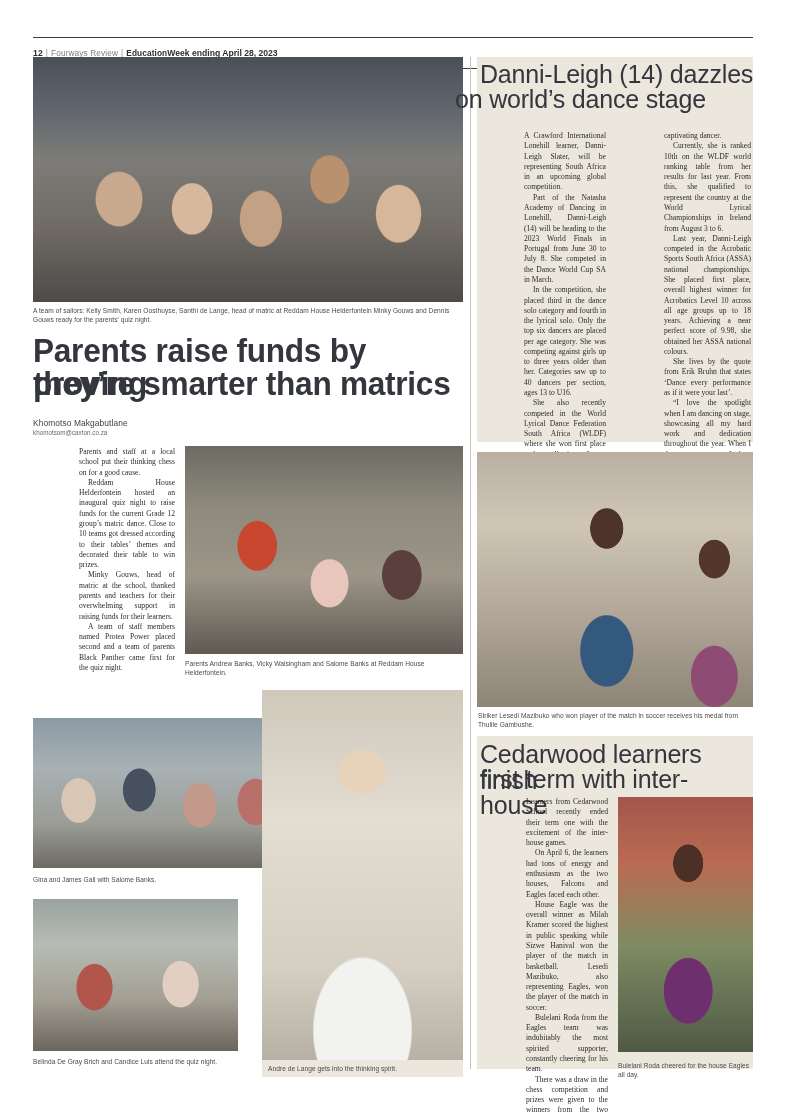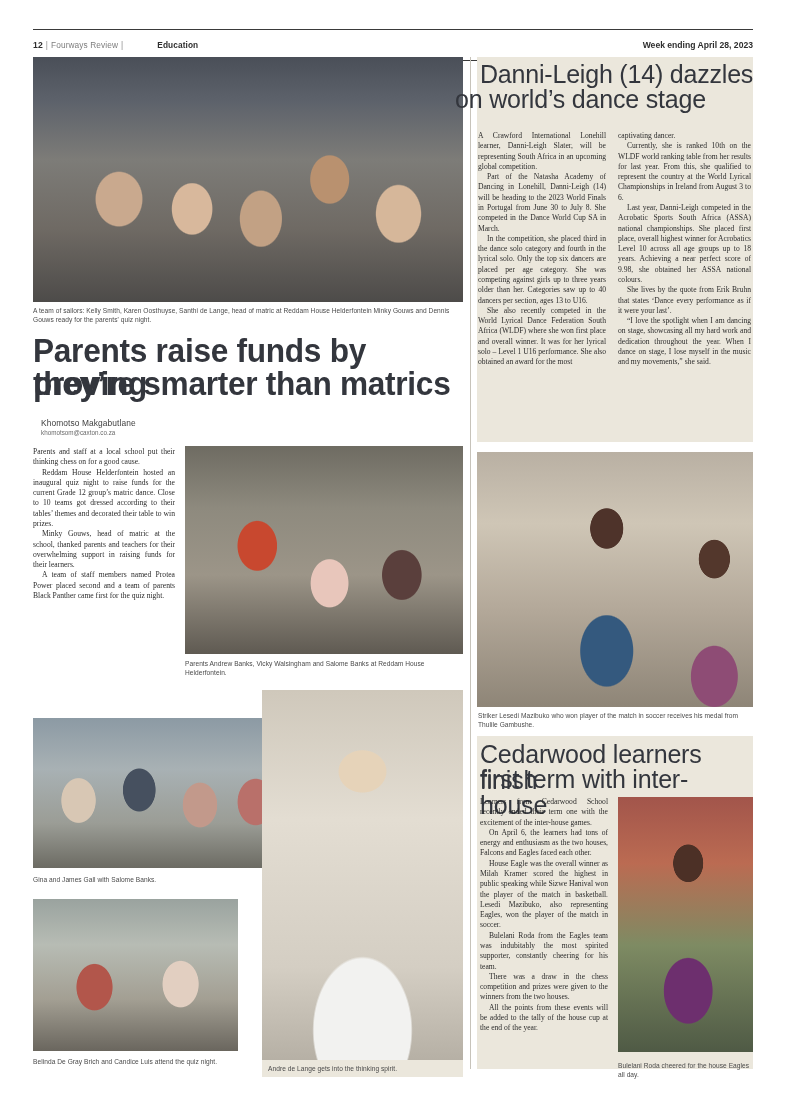--- a/index.html
+++ b/index.html
@@ -13,42 +13,42 @@
     position: relative;
     width: 786px;
     height: 1113px;
     background: #ffffff;
     overflow: hidden;
   }
 
   
   .masthead {
     position: absolute;
-    left: 33px; top: 29px;
+    left: 33px; top: 37px;
     width: 720px;
     height: 32px;
     border-top: 1.4px solid #3a3a3a;
     border-bottom: 1.4px solid #3a3a3a;
     display: flex;
     align-items: center;
-    justify-content: space-between;
+    justify-content: flex-start;
   }
   .masthead-left {
     font-size: 8.3px;
     letter-spacing: 0.1px;
     color: #3a3a3a;
     white-space: nowrap;
     display: flex;
     align-items: baseline;
     gap: 3px;
   }
   .mh-page { font-weight: bold; font-size: 8.6px; color: #2e2e2e; }
   .mh-sep { color: #8d8d8d; font-weight: normal; }
   .mh-pub { color: #7d7d7d; font-weight: normal; }
-  .mh-sec { font-weight: bold; color: #2e2e2e; margin-left: 31px; }
+  .mh-sec { font-weight: bold; color: #2e2e2e; }
   .masthead-right {
     font-size: 8.6px;
     font-weight: bold;
     color: #2e2e2e;
     white-space: nowrap;
   }
 
   
   .photo {
     position: absolute;
@@ -85,21 +85,20 @@
   .headline.h-feature {
     font-size: 25px;
     font-weight: normal;
     color: #33363d;
     letter-spacing: -0.2px;
     line-height: 1.03;
   }
 
   .byline {
     position: absolute;
-    margin-left: 8px;
   }
   .byline .by-name {
     font-size: 8.4px;
     color: #3f3f3f;
     letter-spacing: 0.1px;
     display: block;
   }
   .byline .by-mail {
     font-size: 6.3px;
     color: #6a6a6a;
@@ -109,20 +108,21 @@
 
   .bodycol {
     position: absolute;
     font-family: "Liberation Serif", serif;
     font-size: 7.6px;
     line-height: 1.355;
     color: #2b2b2b;
     text-align: justify;
     text-justify: inter-word;
     hyphens: auto;
+    padding-left: 46px;
   }
   .bodycol p { margin: 0; }
   .bodycol p + p { text-indent: 9px; }
 
   
   .tint {
     position: absolute;
     background: #ebe7dc;
   }
 

